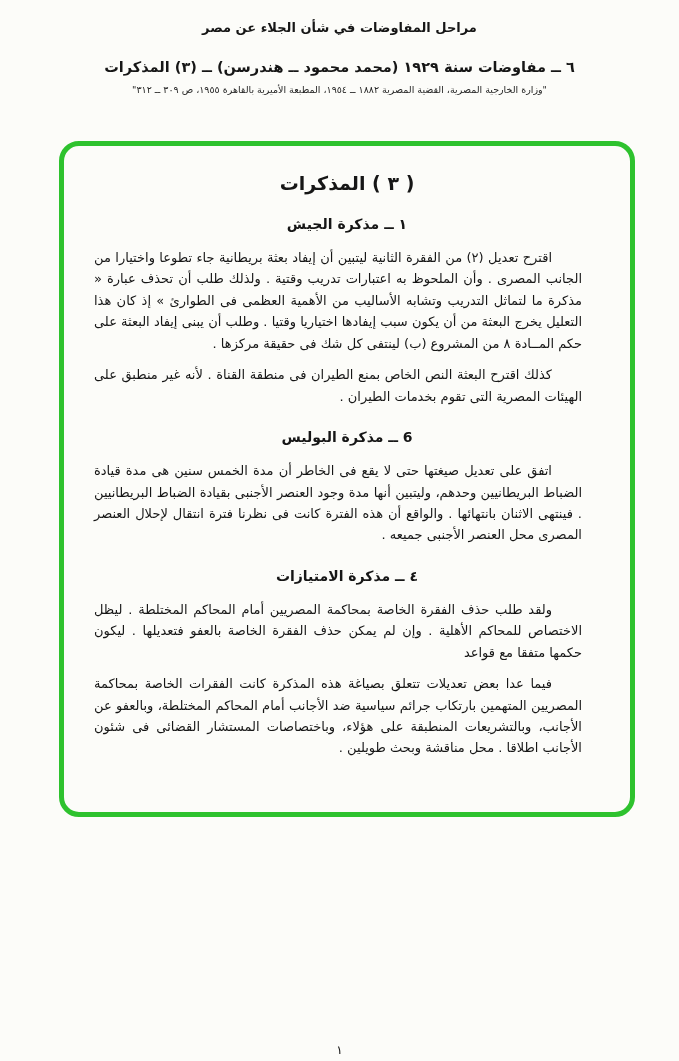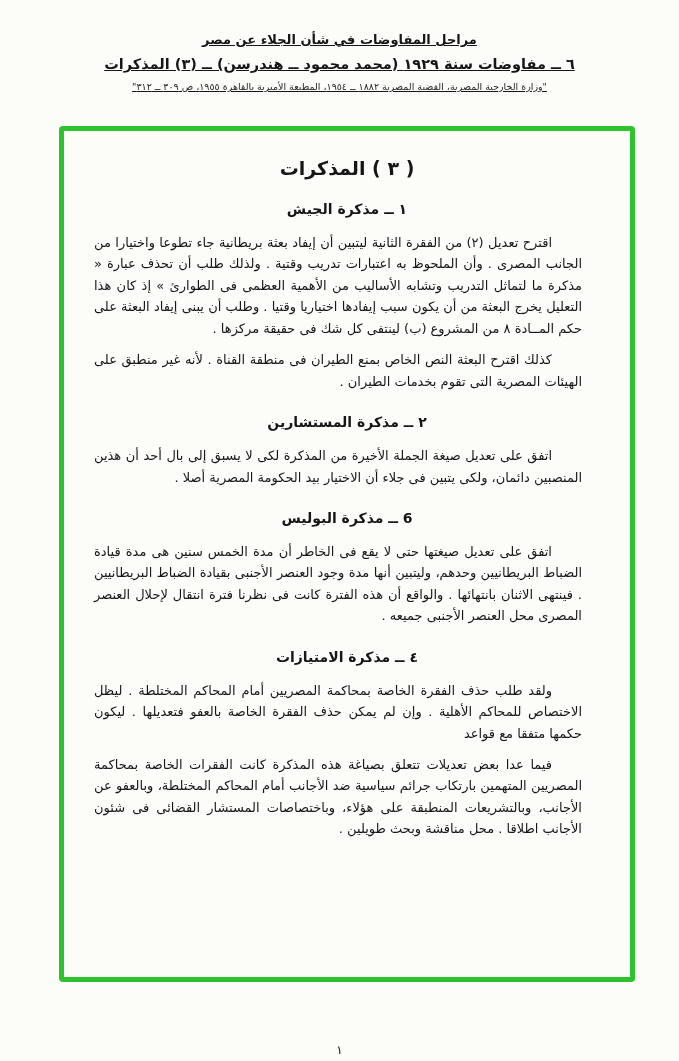--- a/index.html
+++ b/index.html
@@ -8,48 +8,47 @@
     width: 679px;
     height: 1061px;
     margin: 0 auto;
     background: #fcfcf9;
     direction: rtl;
     font-family: "DejaVu Sans", sans-serif;
     color: #161616;
     overflow: hidden;
   }
   .doc-header {
-    padding-top: 32px;
+    padding-top: 20px;
     text-align: center;
-    text-decoration: underline;
   }
   .h-line1 {
     font-size: 13px;
     font-weight: bold;
     letter-spacing: 0.2px;
   }
   .h-line2 {
     font-size: 14.5px;
     font-weight: bold;
-    margin-top: 9px;
+    margin-top: 24px;
   }
   .h-line3 {
     font-size: 9.5px;
     margin-top: 9px;
     color: #242424;
   }
   .green-box {
     position: absolute;
     left: 59px;
-    top: 126px;
+    top: 141px;
     width: 576px;
-    height: 856px;
+    height: 676px;
     box-sizing: border-box;
     border: 5px solid #2ec22e;
-    border-radius: 4px;
+    border-radius: 20px;
     padding: 14px 30px 10px 30px;
     overflow: hidden;
     background: #fcfcf9;
   }
   .doc-title {
     text-align: center;
     font-size: 19px;
     font-weight: bold;
     margin: 12px 0 22px 0;
   }
@@ -90,24 +89,20 @@
   <div class="green-box" style="border-color: rgb(46, 194, 46);">
 
     <h1 class="doc-title">( ٣ ) المذكرات</h1>
 
     <section>
       <h2 class="section-heading">١ ــ مذكرة الجيش</h2>
       <p class="para">اقترح تعديل (٢) من الفقرة الثانية ليتبين أن إيفاد بعثة بريطانية جاء تطوعا واختيارا من الجانب المصرى . وأن الملحوظ به اعتبارات تدريب وقتية . ولذلك طلب أن تحذف عبارة « مذكرة ما لتماثل التدريب وتشابه الأساليب من الأهمية العظمى فى الطوارئ » إذ كان هذا التعليل يخرج البعثة من أن يكون سبب إيفادها اختياريا وقتيا . وطلب أن يبنى إيفاد البعثة على حكم المــادة ٨ من المشروع (ب) لينتفى كل شك فى حقيقة مركزها .</p>
       <p class="para">كذلك اقترح البعثة النص الخاص بمنع الطيران فى منطقة القناة . لأنه غير منطبق على الهيئات المصرية التى تقوم بخدمات الطيران .</p>
     </section>
 
-    <section>
-      <h2 class="section-heading">٢ ــ مذكرة المستشارين</h2>
-      <p class="para">اتفق على تعديل صيغة الجملة الأخيرة من المذكرة لكى لا يسبق إلى بال أحد أن هذين المنصبين دائمان، ولكى يتبين فى جلاء أن الاختيار بيد الحكومة المصرية أصلا .</p>
-    </section>
 
     <section>
       <h2 class="section-heading">6 ــ مذكرة البوليس</h2>
       <p class="para">اتفق على تعديل صيغتها حتى لا يقع فى الخاطر أن مدة الخمس سنين هى مدة قيادة الضباط البريطانيين وحدهم، وليتبين أنها مدة وجود العنصر الأجنبى بقيادة الضباط البريطانيين . فينتهى الاثنان بانتهائها . والواقع أن هذه الفترة كانت فى نظرنا فترة انتقال لإحلال العنصر المصرى محل العنصر الأجنبى جميعه .</p>
     </section>
 
     <section>
       <h2 class="section-heading">٤ ــ مذكرة الامتيازات</h2>
       <p class="para">ولقد طلب حذف الفقرة الخاصة بمحاكمة المصريين أمام المحاكم المختلطة . ليظل الاختصاص للمحاكم الأهلية . وإن لم يمكن حذف الفقرة الخاصة بالعفو فتعديلها . ليكون حكمها متفقا مع قواعد</p>
       <p class="para">فيما عدا بعض تعديلات تتعلق بصياغة هذه المذكرة كانت الفقرات الخاصة بمحاكمة المصريين المتهمين بارتكاب جرائم سياسية ضد الأجانب أمام المحاكم المختلطة، وبالعفو عن الأجانب، وبالتشريعات المنطبقة على هؤلاء، وباختصاصات المستشار القضائى فى شئون الأجانب اطلاقا . محل مناقشة وبحث طويلين .</p>

